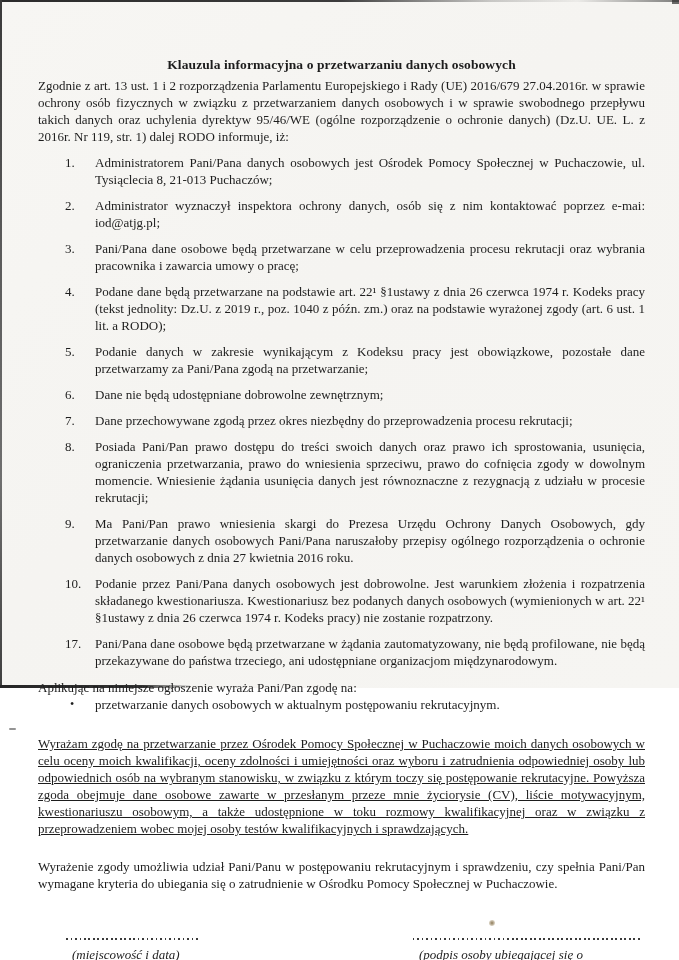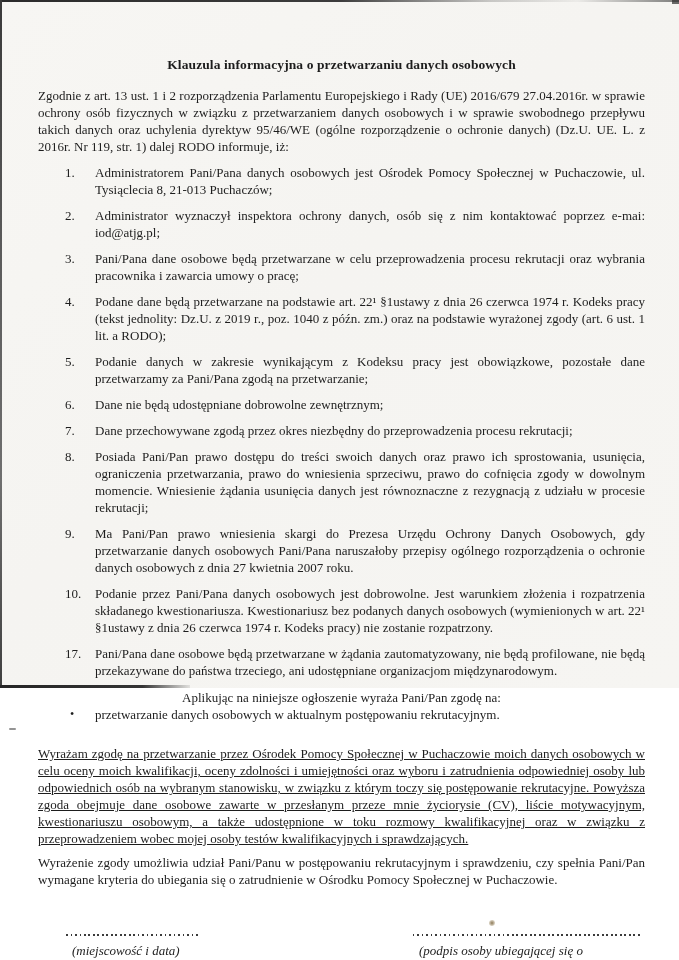--- a/index.html
+++ b/index.html
@@ -24,49 +24,49 @@
     left: 38px; right: 34px; top: 0;
   }
   .doc-title {
     margin: 56px 0 0 0;
     text-align: center;
     font-weight: bold;
     font-size: 13.5px;
     letter-spacing: 0.1px;
   }
   .para { text-align: justify; margin: 0; }
-  .intro { margin-top: 14px; }
+  .intro { margin-top: 4px; }
   .list { margin-top: 0; }
   .li {
     display: flex;
     margin-top: 9px;
   }
   .li .num {
     flex: none;
     width: 30px;
     margin-left: 27px;
   }
   .li .txt {
     flex: 1;
     text-align: justify;
   }
-  .consent-lead { margin-top: 10px; text-align: center; }
+  .consent-lead { margin-top: 10px; text-align: left; }
   .bullet-row {
     display: flex;
     margin-top: 0;
   }
   .bullet-row .marker {
     flex: none;
     width: 25px;
     margin-left: 32px;
     font-size: 12px;
   }
   .bullet-row .txt { flex: 1; }
   .consent-par { margin-top: 22px; text-decoration: underline; }
-  .closing-par { margin-top: 7px; }
+  .closing-par { margin-top: 21px; }
   .signatures {
     display: flex;
     justify-content: space-between;
     margin-top: 46px;
   }
   .sig-left { width: 250px; margin-left: 28px; }
   .sig-right { width: 232px; }
   .dotted-line {
     height: 2px;
     background-image: repeating-linear-gradient(90deg, #3b3b3b 0 1.5px, transparent 1.5px 4.5px);
@@ -154,21 +154,21 @@
       <div class="li">
         <span class="num">7.</span>
         <div class="txt">Dane przechowywane zgodą przez okres niezbędny do przeprowadzenia procesu rekrutacji;</div>
       </div>
       <div class="li">
         <span class="num">8.</span>
         <div class="txt">Posiada Pani/Pan prawo dostępu do treści swoich danych oraz prawo ich sprostowania, usunięcia, ograniczenia przetwarzania, prawo do wniesienia sprzeciwu, prawo do cofnięcia zgody w dowolnym momencie. Wniesienie żądania usunięcia danych jest równoznaczne z rezygnacją z udziału w procesie rekrutacji;</div>
       </div>
       <div class="li">
         <span class="num">9.</span>
-        <div class="txt">Ma Pani/Pan prawo wniesienia skargi do Prezesa Urzędu Ochrony Danych Osobowych, gdy przetwarzanie danych osobowych Pani/Pana naruszałoby przepisy ogólnego rozporządzenia o ochronie danych osobowych z dnia 27 kwietnia 2007 roku.</div>
+        <div class="txt">Ma Pani/Pan prawo wniesienia skargi do Prezesa Urzędu Ochrony Danych Osobowych, gdy przetwarzanie danych osobowych Pani/Pana naruszałoby przepisy ogólnego rozporządzenia o ochronie danych osobowych z dnia 27 kwietnia 2016 roku.</div>
       </div>
       <div class="li">
         <span class="num">10.</span>
         <div class="txt">Podanie przez Pani/Pana danych osobowych jest dobrowolne. Jest warunkiem złożenia i rozpatrzenia składanego kwestionariusza. Kwestionariusz bez podanych danych osobowych (wymienionych w art. 22¹ §1ustawy z dnia 26 czerwca 1974 r. Kodeks pracy) nie zostanie rozpatrzony.</div>
       </div>
       <div class="li">
         <span class="num">17.</span>
         <div class="txt">Pani/Pana dane osobowe będą przetwarzane w żądania zautomatyzowany, nie będą profilowane, nie będą przekazywane do państwa trzeciego, ani udostępniane organizacjom międzynarodowym.</div>
       </div>
     </div>

